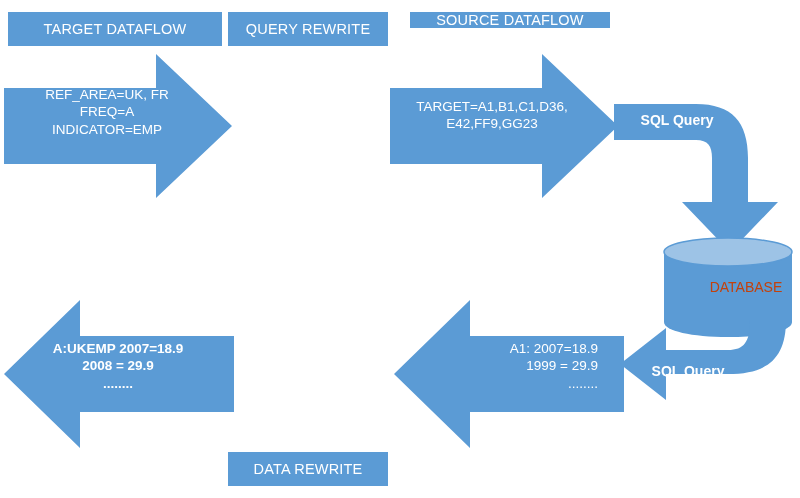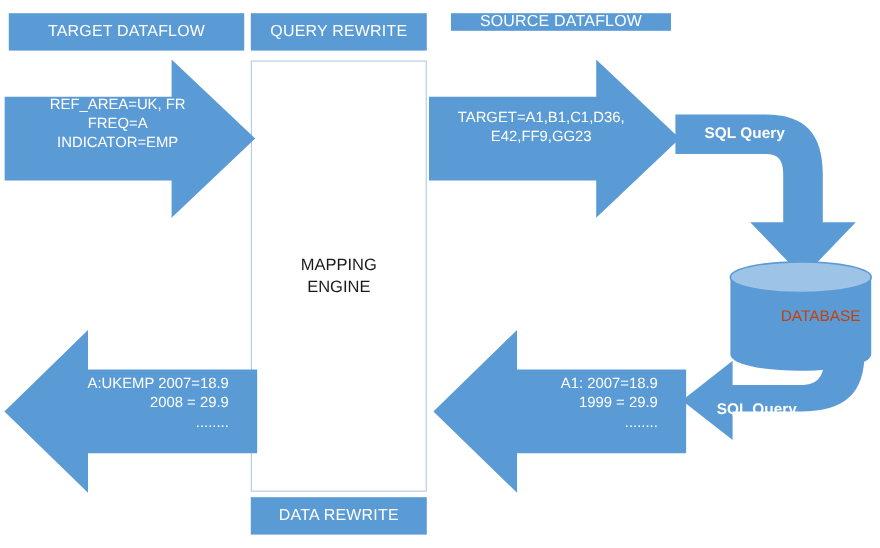--- a/index.html
+++ b/index.html
@@ -69,21 +69,21 @@
   
   #arrow-target  { left: 4px;  top: 50px;  width: 230px; height: 152px; }
   #txt-target    { left: 22px; top: 86px;  width: 170px; text-align: center; }
 
   
   #arrow-source  { left: 390px; top: 50px; width: 230px; height: 152px; }
   #txt-source    { left: 402px; top: 98px; width: 180px; text-align: center; }
 
   
   #arrow-out     { left: 2px;   top: 296px; width: 232px; height: 156px; }
-  #txt-out       { left: 28px;  top: 340px; width: 180px; text-align: right; }
+  #txt-out       { left: 28px;  top: 340px; width: 180px; text-align: center; font-weight: bold; }
 
   
   #arrow-result  { left: 392px; top: 296px; width: 232px; height: 156px; }
   #txt-result    { left: 418px; top: 340px; width: 180px; text-align: right; }
 
   
   #arrow-sqlquery { left: 612px; top: 96px; width: 188px; height: 160px; }
   #txt-sqlquery  {
     left: 624px; top: 112px; width: 106px; text-align: center;
     font-size: 14px; font-weight: bold;
@@ -117,24 +117,20 @@
   </div>
 
   <div class="header-bar" id="hdr-source">
     <span>SOURCE DATAFLOW</span>
   </div>
 
   <div class="header-bar" id="hdr-data">
     <span>DATA REWRITE</span>
   </div>
 
-  <div id="engine-box">
-    <div id="engine-label">MAPPING
-ENGINE</div>
-  </div>
 
   <div class="arrow-wrap" id="arrow-target">
     <svg class="arrow-svg" width="230" height="152" viewBox="0 0 230 152">
       <polygon points="0,38 152,38 152,4 228,76 152,148 152,114 0,114" fill="#5B9BD5"></polygon>
     </svg>
   </div>
   <div class="arrow-text" id="txt-target">REF_AREA=UK, FR
 FREQ=A
 INDICATOR=EMP</div>
 

